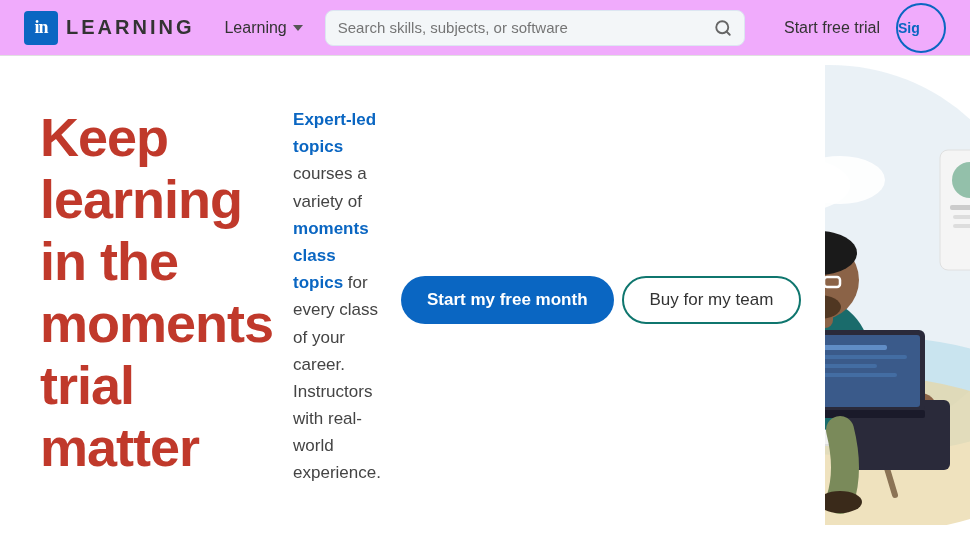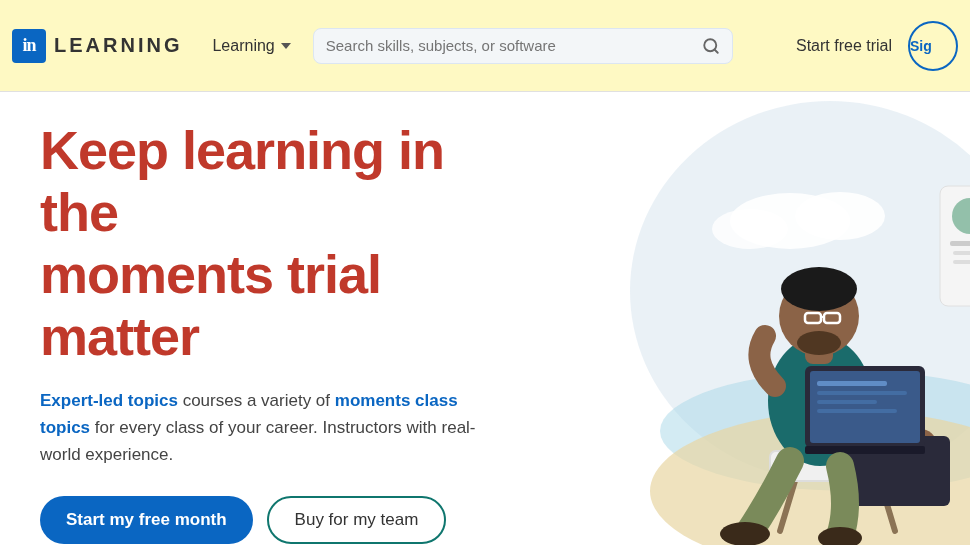--- a/index.html
+++ b/index.html
@@ -8,24 +8,24 @@
       width: 970px;
       height: 545px;
       overflow: hidden;
       background: #fff;
     }
 
     
     .header {
       display: flex;
       align-items: center;
-      padding: 0 12px;
-      height: 92px;
+      padding: 0 24px;
+      height: 56px;
       border-bottom: 1px solid #e0e0e0;
-      background: #fef9c3;
+      background: #f0abfc;
       position: relative;
       z-index: 10;
     }
     .logo-area {
       display: flex;
       align-items: center;
       gap: 8px;
       margin-right: 16px;
     }
     .linkedin-icon {
@@ -132,21 +132,21 @@
     .hero {
       display: flex;
       height: calc(545px - 76px);
       position: relative;
       overflow: hidden;
     }
     .hero-content {
       flex: 0 0 560px;
       padding: 50px 24px 40px 40px;
       display: flex;
-      flex-direction: column;
+      flex-direction: row;
       justify-content: center;
       gap: 20px;
     }
     .hero-headline {
       font-size: 54px;
       font-weight: 700;
       color: #c0392b;
       line-height: 1.15;
       letter-spacing: -1px;
     }
@@ -155,22 +155,22 @@
       color: #444;
       line-height: 1.6;
       max-width: 470px;
     }
     .hero-subtext .highlight-blue {
       color: #0a66c2;
       font-weight: 600;
     }
     .hero-buttons {
       display: flex;
-      gap: 14px;
-      align-items: flex-start;
+      gap: 8px;
+      align-items: center;
       margin-top: 8px;
     }
     .btn-primary {
       background: #0a66c2;
       color: #fff;
       border: none;
       border-radius: 28px;
       padding: 14px 26px;
       font-size: 17px;
       font-weight: 600;

